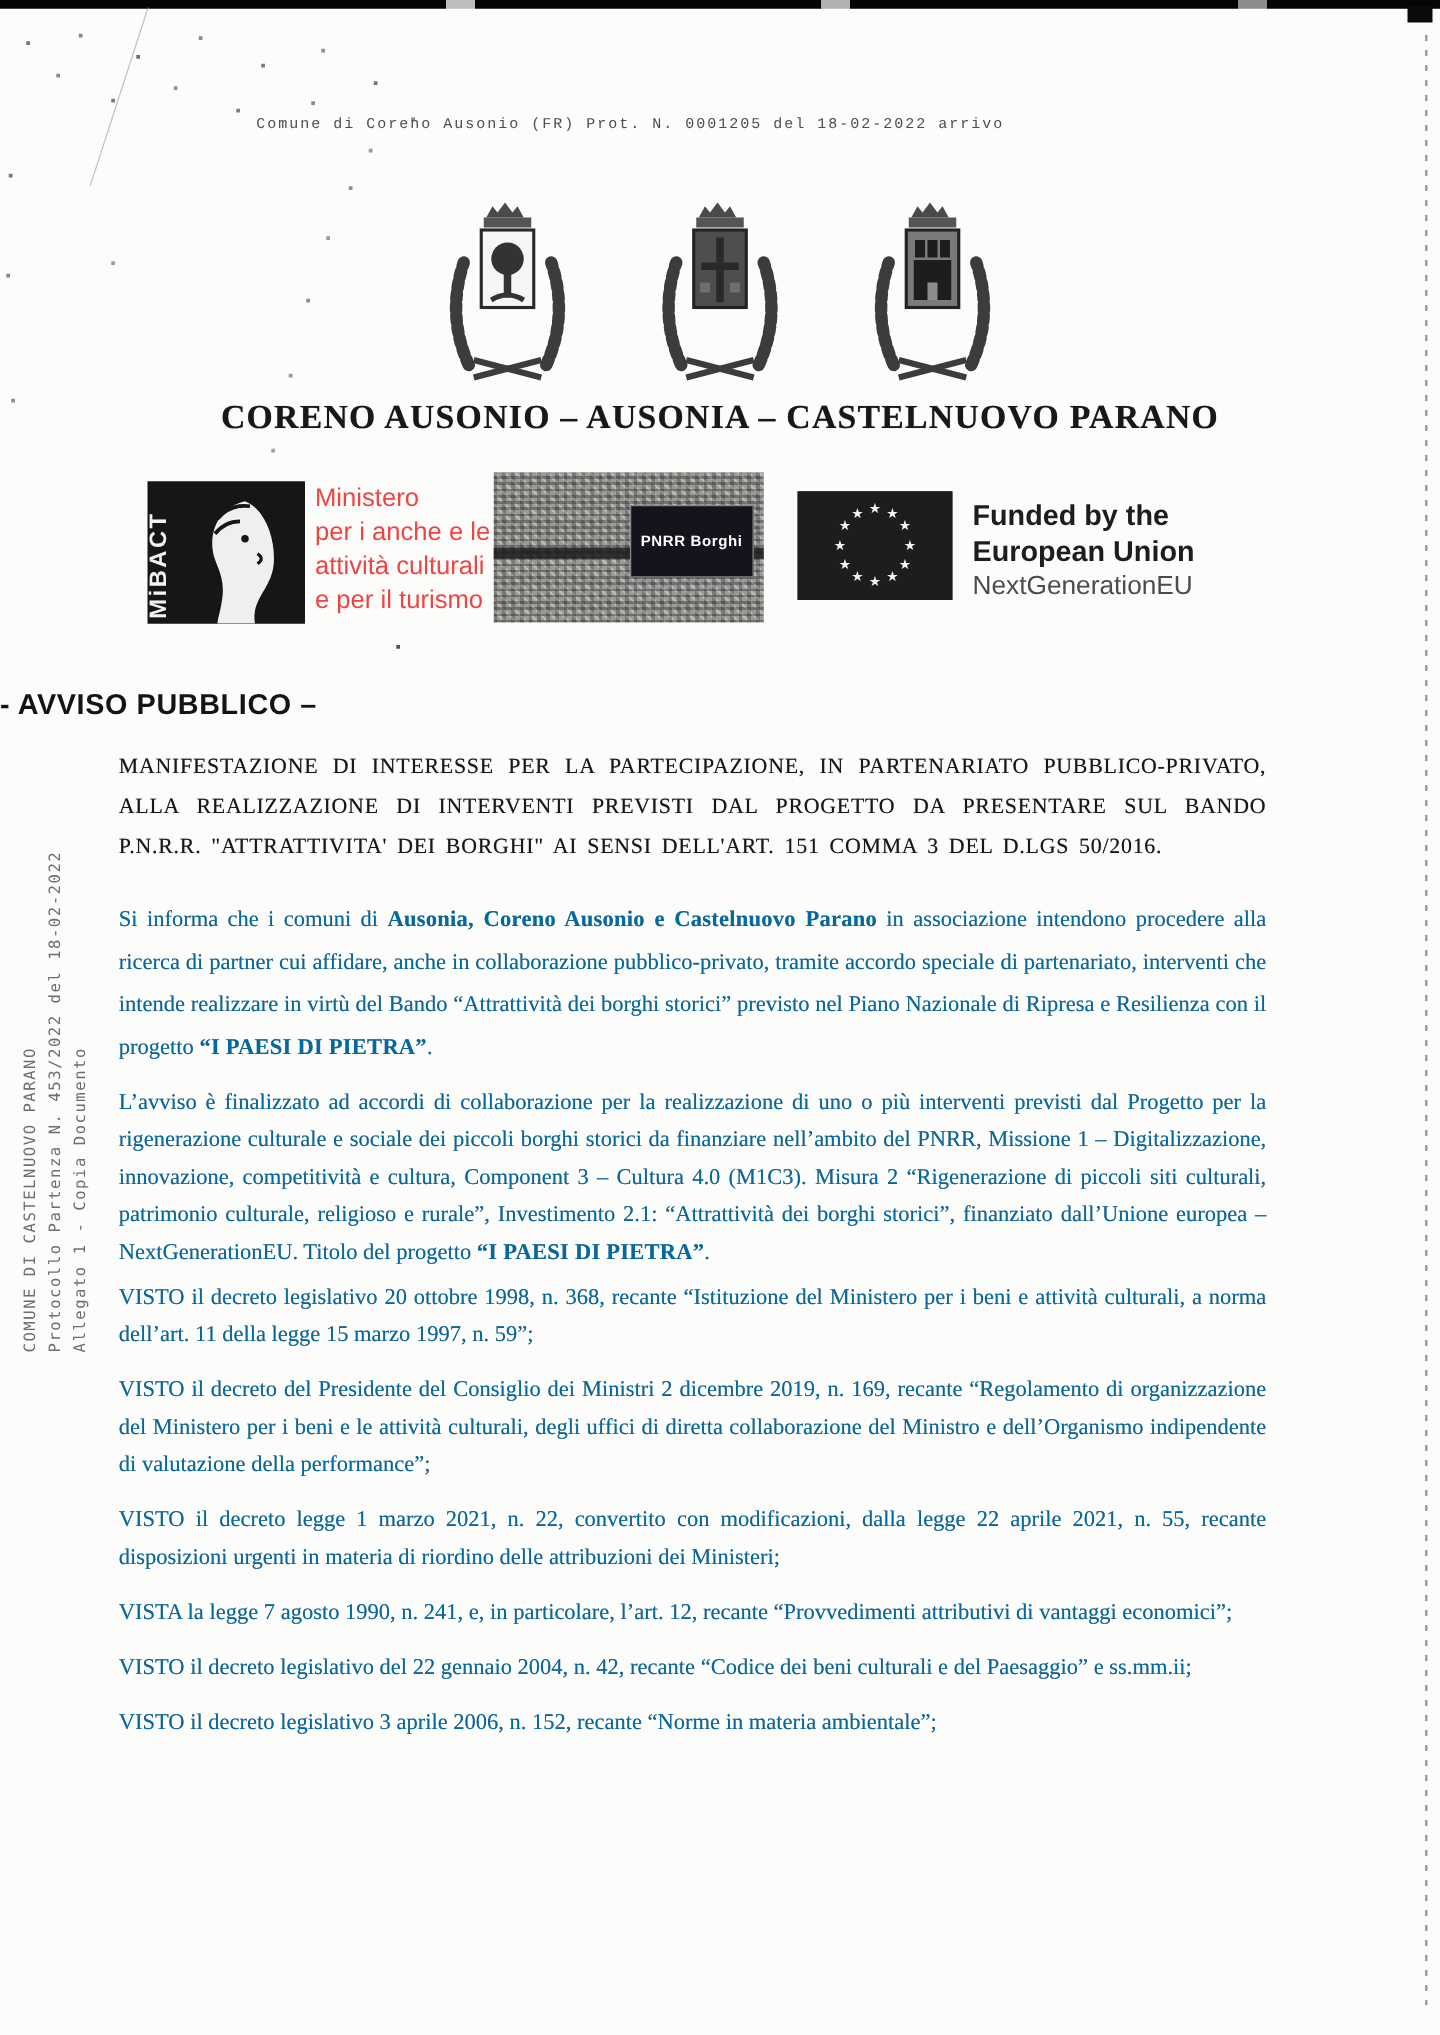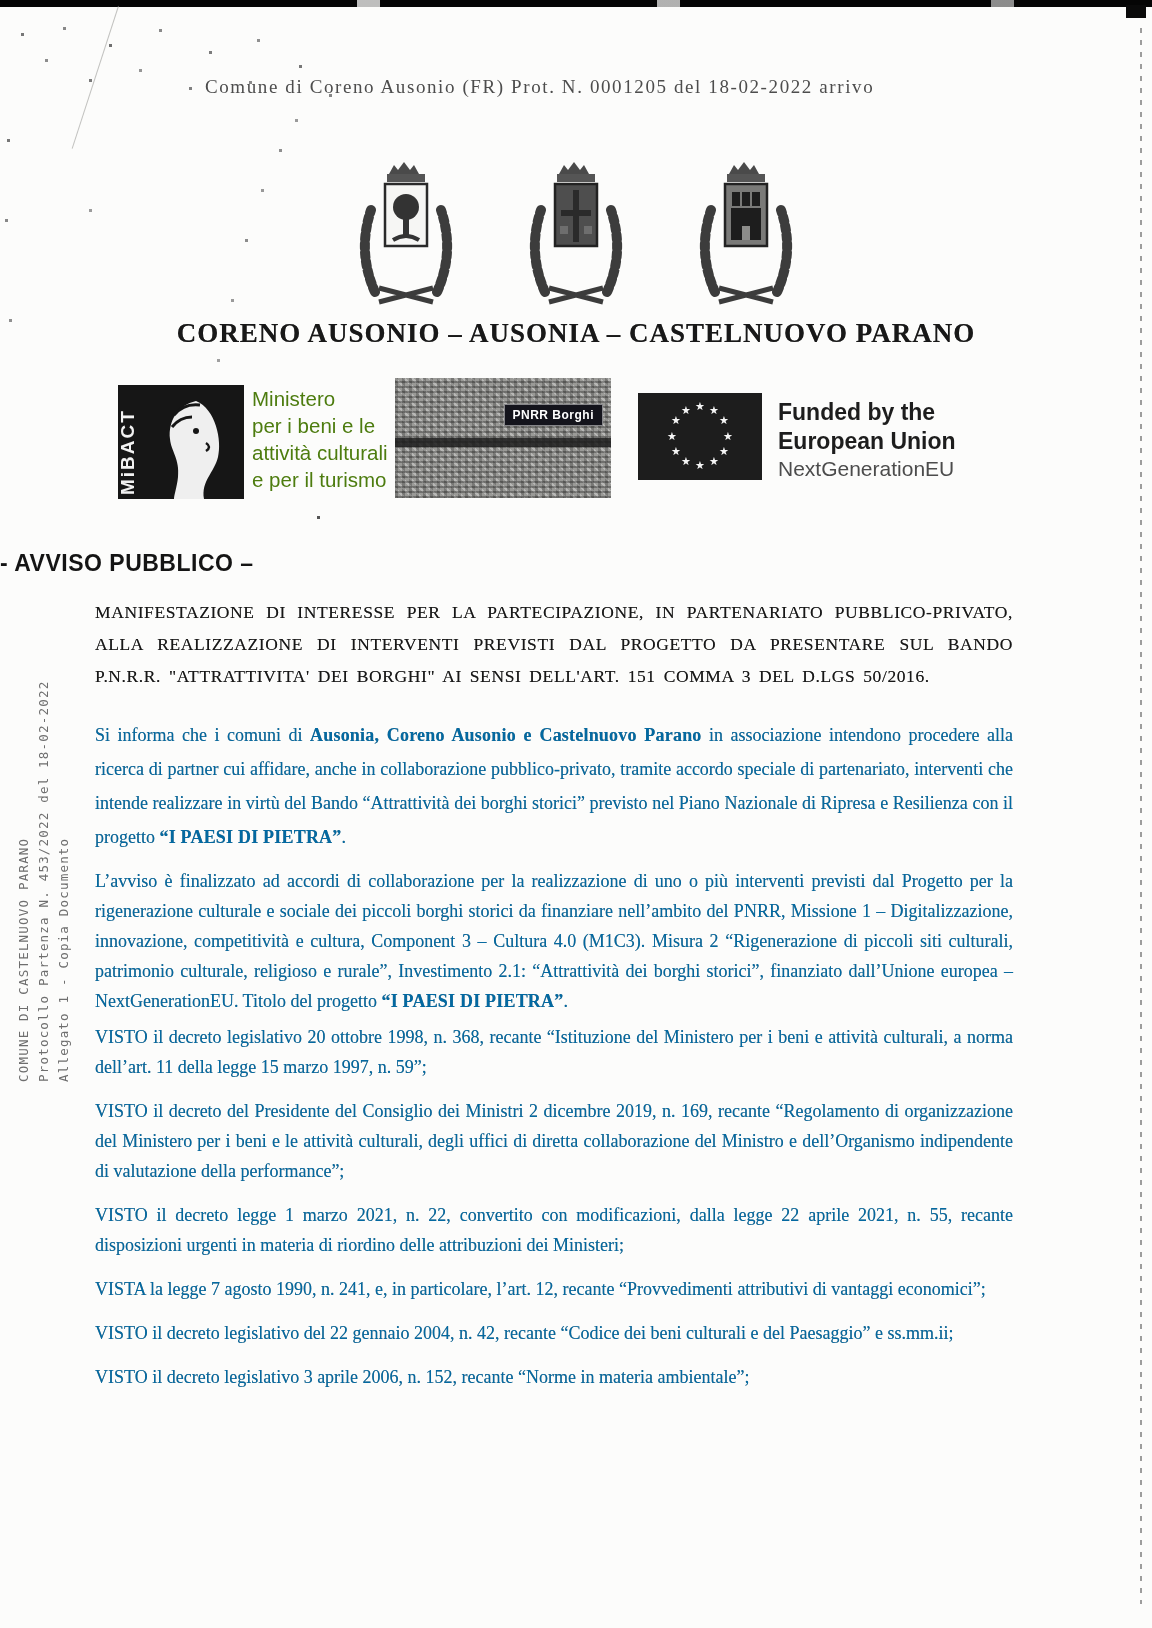--- a/index.html
+++ b/index.html
@@ -36,23 +36,23 @@
   .side-stamp{
     position:absolute;left:14px;top:1082px;
     transform:rotate(-90deg);transform-origin:0 0;
     width:560px;
     font-family:"DejaVu Sans Mono", monospace;
     font-size:12.5px;line-height:20px;letter-spacing:1.2px;
     color:#6e6e6e;white-space:nowrap;
   }
   
   .top-stamp{
-    position:absolute;left:205px;top:76px;width:760px;
-    font-family:Liberation Serif, serif;
-    font-size:19px;letter-spacing:1.6px;color:#4d4d4d;
+    position:absolute;left:205px;top:92px;width:760px;
+    font-family:Liberation Mono, monospace;
+    font-size:12px;letter-spacing:1.6px;color:#4d4d4d;
     white-space:nowrap;
   }
   
   .arms-row{position:absolute;left:0;top:152px;width:1152px;display:flex;justify-content:center;gap:48px;}
   .coat{width:122px;height:162px;}
   
   .muni-title{
     position:absolute;left:0;top:318px;width:1152px;text-align:center;
     font-family:"Liberation Serif", serif;font-weight:bold;
     font-size:27px;letter-spacing:1px;color:#181818;
@@ -62,35 +62,35 @@
   .logo-strip{position:absolute;left:118px;top:380px;width:930px;height:122px;}
   .mibact{position:absolute;left:0;top:5px;width:126px;height:114px;background:#161616;overflow:hidden;}
   .mibact .vtext{
     position:absolute;left:-1px;top:110px;
     transform:rotate(-90deg);transform-origin:0 0;
     color:#f2f2f2;font-family:"Liberation Sans",sans-serif;
     font-weight:bold;font-size:19px;letter-spacing:2px;width:110px;
   }
   .ministry-text{
     position:absolute;left:134px;top:5px;width:160px;
-    font-family:"Liberation Sans",sans-serif;font-size:20.5px;line-height:27px;color:#4d7c0f;
+    font-family:"Liberation Sans",sans-serif;font-size:20.5px;line-height:27px;color:#ef4444;
   }
   .pnrr-photo{
     position:absolute;left:277px;top:-2px;width:216px;height:120px;
     background-color:#9a9a97;
     background-image:
       repeating-linear-gradient(0deg, rgba(0,0,0,.28) 0 2px, transparent 2px 5px),
       repeating-linear-gradient(90deg, rgba(0,0,0,.22) 0 3px, transparent 3px 7px),
       repeating-linear-gradient(45deg, rgba(255,255,255,.3) 0 2px, transparent 2px 6px);
   }
   .pnrr-band{position:absolute;left:0;top:60px;width:100%;height:9px;background:#1c1c1c;opacity:.85;}
   .pnrr-label{
     position:absolute;right:8px;top:26px;background:#14141c;color:#fff;
     font-family:"Liberation Sans",sans-serif;font-weight:bold;font-size:12px;
-    padding:3px 8px;border:1px solid #86868a;letter-spacing:.5px;
+    padding:21px 8px;border:1px solid #86868a;letter-spacing:.5px;
   }
   .eu-flag{position:absolute;left:520px;top:13px;width:124px;height:87px;background:#1d1d1d;}
   .eu-text{position:absolute;left:660px;top:18px;font-family:"Liberation Sans",sans-serif;}
   .eu-text .funded{font-weight:bold;font-size:23px;line-height:29px;color:#1d1d1d;}
   .eu-text .ngeu{font-size:21px;color:#4c4c4c;margin-top:1px;}
   
   .avviso-heading{
     position:absolute;left:0;top:550px;width:1152px;
     font-family:"Liberation Sans",sans-serif;font-weight:bold;
     font-size:23px;color:#141414;letter-spacing:.5px;
@@ -179,21 +179,21 @@
       <svg width="126" height="114" viewBox="0 0 126 114" style="position:absolute;left:0;top:0;">
         <path d="M78,16 C60,20 50,36 52,54 C53,66 62,74 60,92 C59,102 56,110 56,114 L86,114 C83,96 96,88 100,72 C104,56 98,24 78,16 Z" fill="#efefef"></path>
         <path d="M56,30 q10,-12 26,-10 M54,42 q8,-10 20,-10" stroke="#161616" stroke-width="3" fill="none"></path>
         <circle cx="78" cy="46" r="3" fill="#161616"></circle>
         <path d="M88,58 q6,4 0,8" stroke="#161616" stroke-width="2.5" fill="none"></path>
       </svg>
     </div>
 
     <div class="ministry-text">
       <div>Ministero</div>
-      <div>per i beni e le</div>
+      <div>per i anche e le</div>
       <div>attività culturali</div>
       <div>e per il turismo</div>
     </div>
 
     <div class="pnrr-photo">
       <div class="pnrr-band"></div>
       <div class="pnrr-label">PNRR Borghi</div>
     </div>
 
     <div class="eu-flag">

